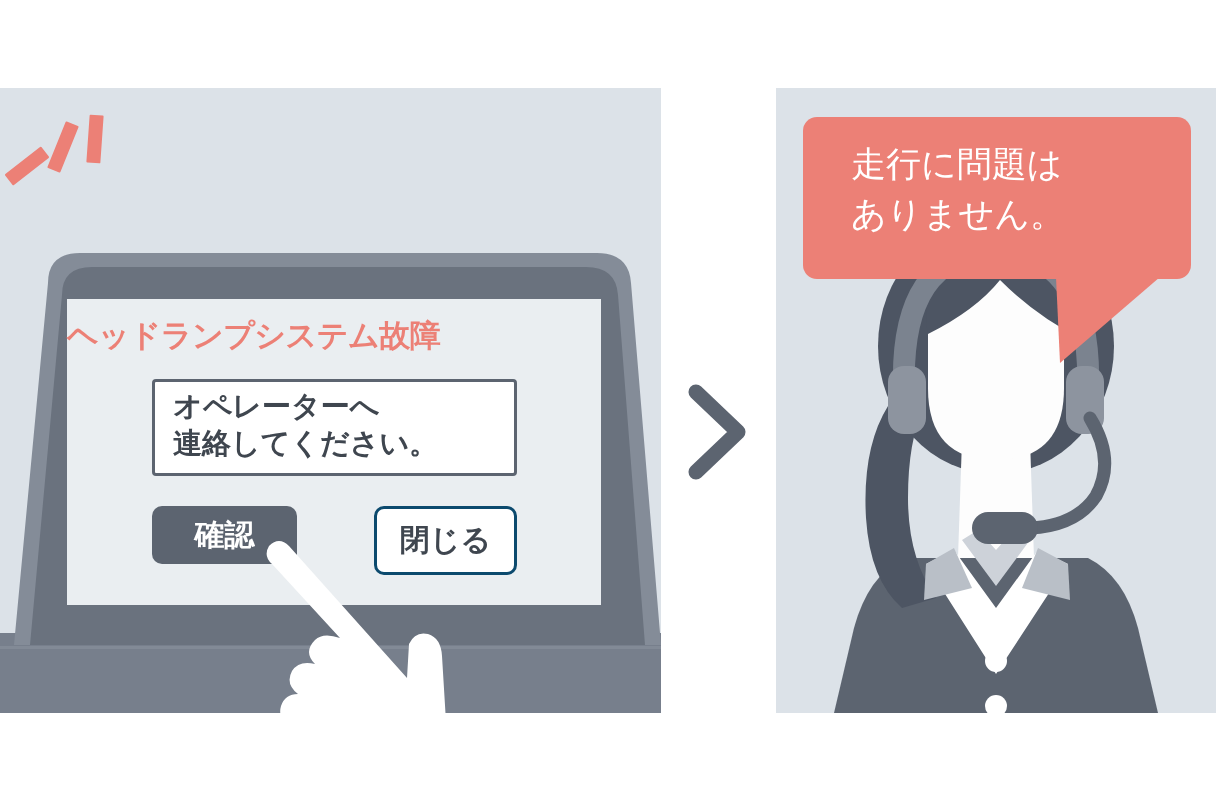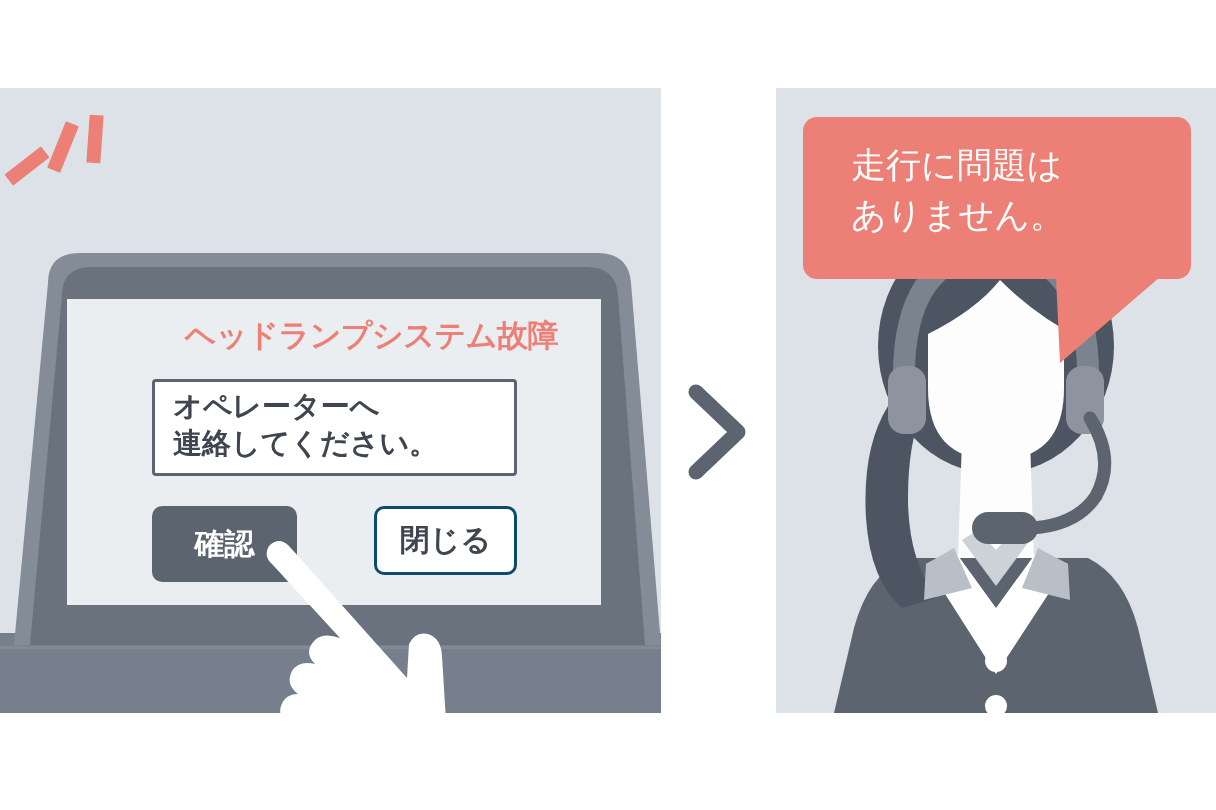--- a/index.html
+++ b/index.html
@@ -59,21 +59,21 @@
     position: absolute;
     left: 67px; top: 211px;
     width: 534px; height: 306px;
     background: #eaeef1;
   }
 
   
   #screen-title {
     position: absolute;
     left: 0; top: 16px; width: 491px;
-    text-align: right;
+    text-align: left;
     font-size: 31px;
     font-weight: bold;
     letter-spacing: -0.5px;
     color: #ec8076;
     white-space: nowrap;
   }
   #message-box {
     position: absolute;
     left: 85px; top: 80px;
     width: 365px; height: 97px;
@@ -97,21 +97,21 @@
     box-sizing: border-box;
     display: flex;
     align-items: center;
     justify-content: center;
     font-size: 30px;
     font-weight: bold;
     border-radius: 10px;
   }
   #btn-confirm {
     left: 85px; top: 207px;
-    width: 145px; height: 76px;
+    width: 145px; height: 58px;
     background: #5c6470;
     color: #ffffff;
     border: none;
   }
   #btn-close {
     left: 307px; top: 207px;
     width: 143px; height: 69px;
     background: #ffffff;
     color: #3f464f;
     border: 3px solid #0c4a6e;
@@ -148,20 +148,21 @@
   }
   #bubble-tail svg { display: block; }
   #bubble-text {
     position: absolute;
     left: 48px; top: 23px;
     width: 330px;
     font-size: 35px;
     line-height: 1.42;
     color: #ffffff;
     white-space: pre-line;
+    font-family: Liberation Serif, serif;
   }
 
   
   #operator {
     position: absolute;
     left: 776px; top: 88px;
     width: 440px; height: 625px;
   }
   #operator svg { display: block; }
 

